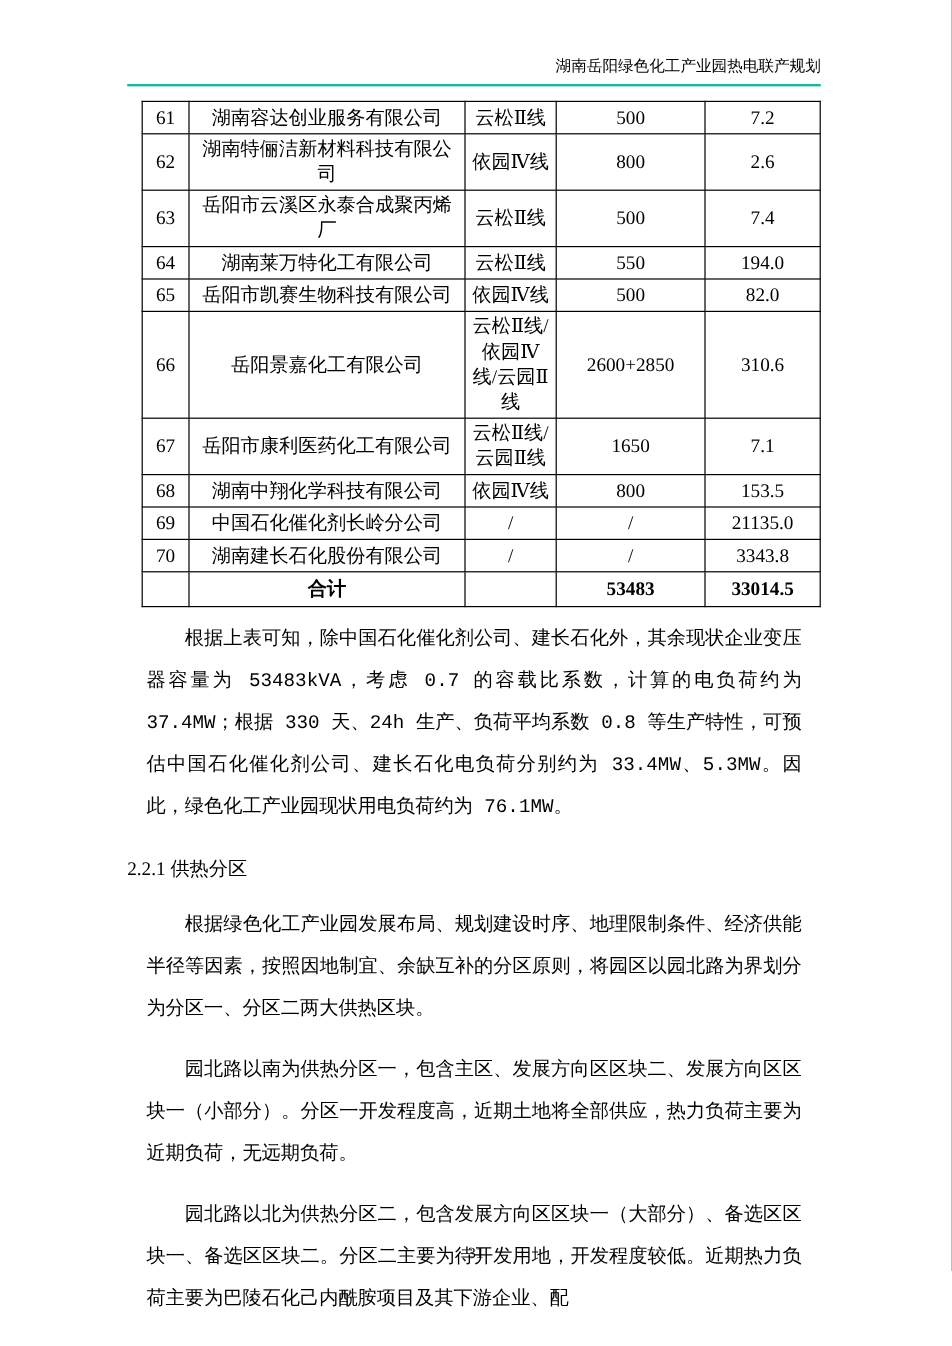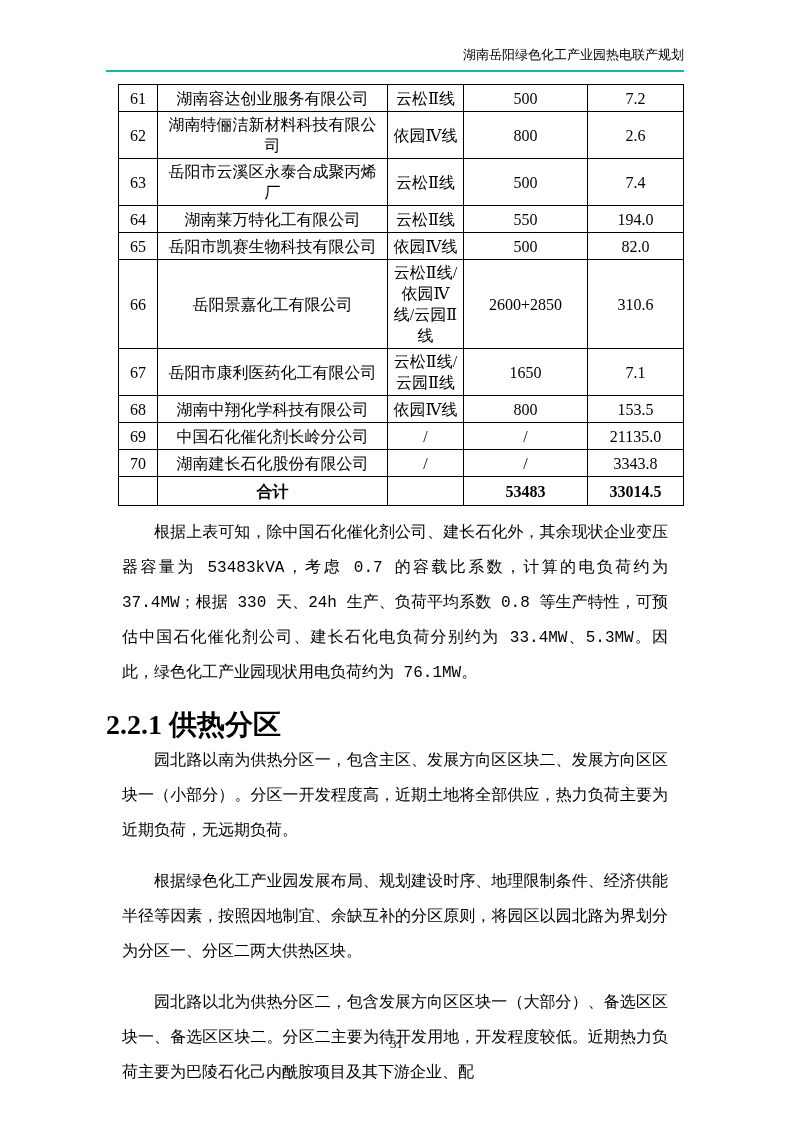--- a/index.html
+++ b/index.html
@@ -53,22 +53,22 @@
   }
   .para-first { margin-top: 10px; }
   .para-gap   { margin-top: 6px; }
   .h-level2 {
     font-size: 23px;
     font-weight: bold;
     margin: 22px 0 0 0;
     line-height: 30px;
   }
   .h-level3 {
-    font-size: 28px;
-    font-weight: bold;
+    font-size: 16px;
+    font-weight: normal;
     margin: 21px 0 0 0;
     line-height: 26px;
   }
   .para-after-h { margin-top: 16px; }
   
   .page-footer {
     position: absolute;
     left: 0; right: 0;
     bottom: 70px;
     text-align: center;
@@ -171,23 +171,23 @@
           <td>33014.5</td>
         </tr>
       </tbody>
   </table>
 
   <p class="para para-first">根据上表可知，除中国石化催化剂公司、建长石化外，其余现状企业变压器容量为 53483kVA，考虑 0.7 的容载比系数，计算的电负荷约为 37.4MW；根据 330 天、24h 生产、负荷平均系数 0.8 等生产特性，可预估中国石化催化剂公司、建长石化电负荷分别约为 33.4MW、5.3MW。因此，绿色化工产业园现状用电负荷约为 76.1MW。</p>
 
 
   <h3 class="h-level3">2.2.1 供热分区</h3>
 
+  <p class="para para-after-h">根据绿色化工产业园发展布局、规划建设时序、地理限制条件、经济供能半径等因素，按照因地制宜、余缺互补的分区原则，将园区以园北路为界划分为分区一、分区二两大供热区块。</p>
+
   <p class="para para-gap">园北路以南为供热分区一，包含主区、发展方向区区块二、发展方向区区块一（小部分）。分区一开发程度高，近期土地将全部供应，热力负荷主要为近期负荷，无远期负荷。</p>
-
-  <p class="para para-after-h">根据绿色化工产业园发展布局、规划建设时序、地理限制条件、经济供能半径等因素，按照因地制宜、余缺互补的分区原则，将园区以园北路为界划分为分区一、分区二两大供热区块。</p>
 
   <p class="para para-gap">园北路以北为供热分区二，包含发展方向区区块一（大部分）、备选区区块一、备选区区块二。分区二主要为待开发用地，开发程度较低。近期热力负荷主要为巴陵石化己内酰胺项目及其下游企业、配</p>
 
   <div class="page-footer">
     <span>31</span>
   </div>
 
 </div>
 
 </body></html>

